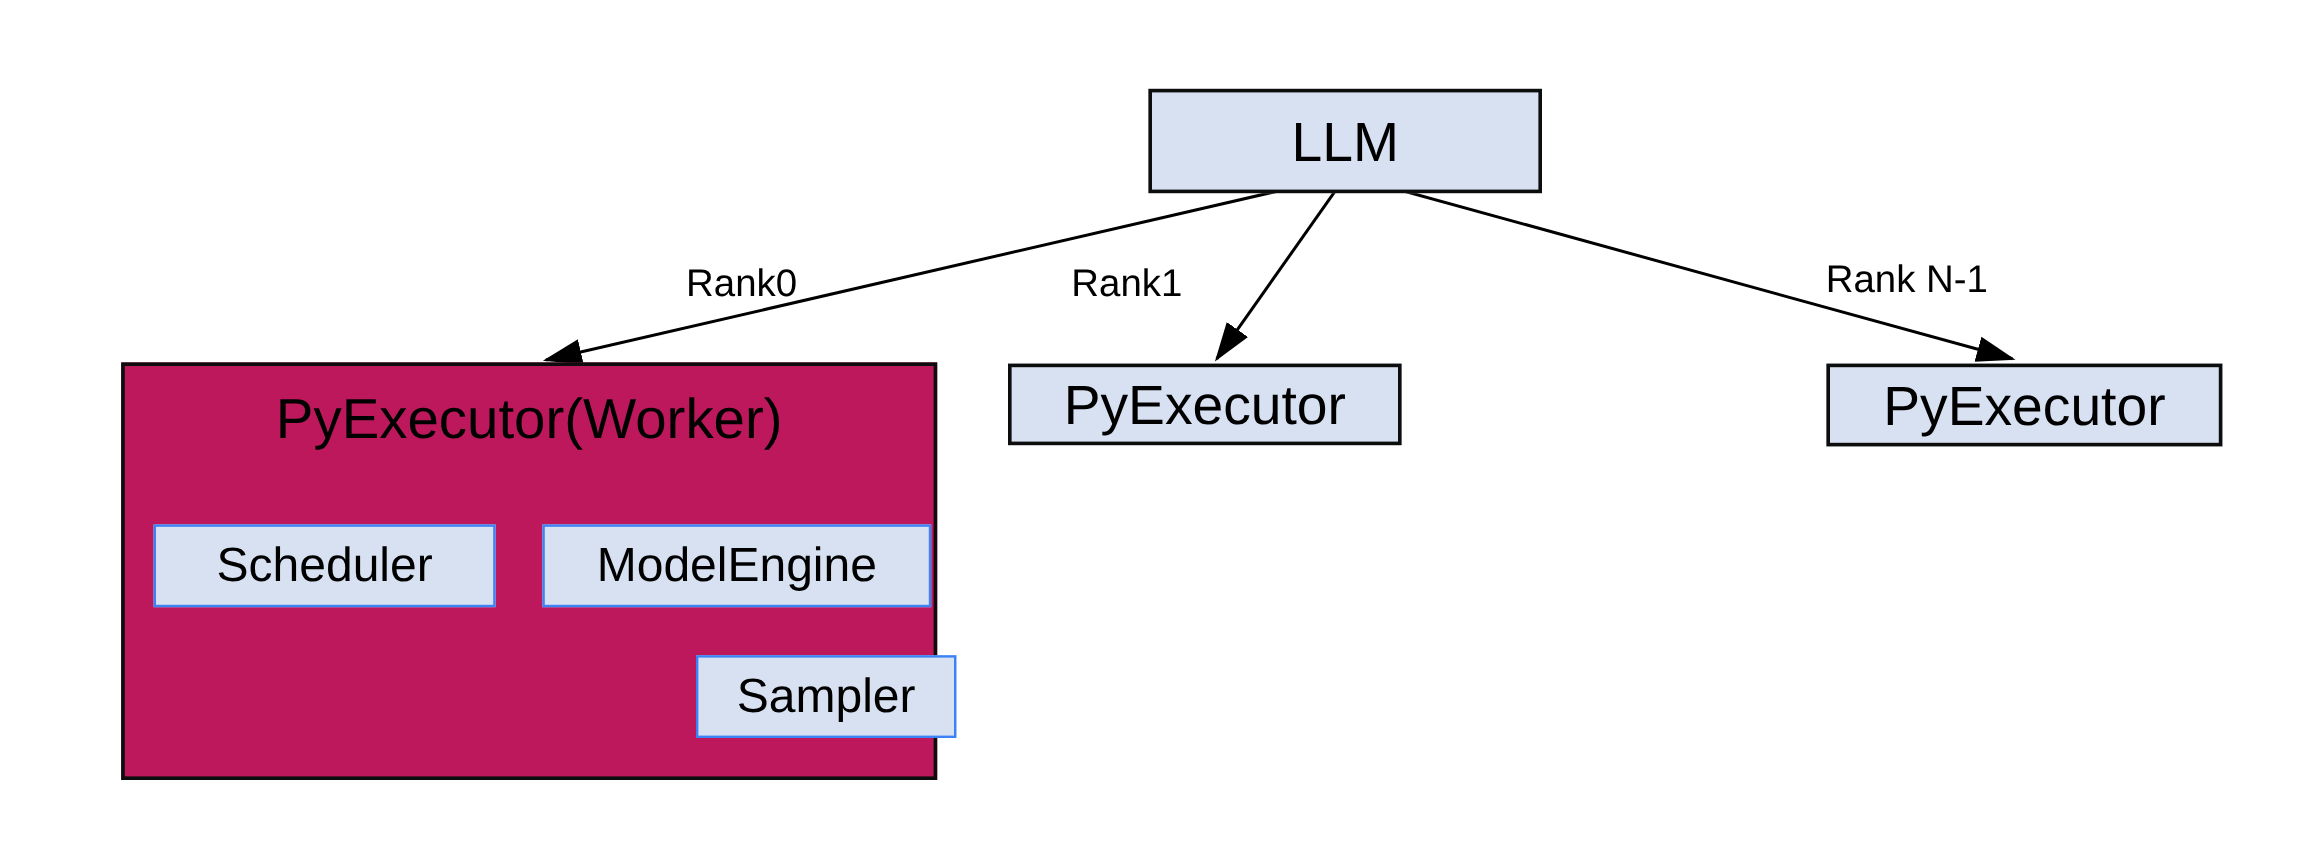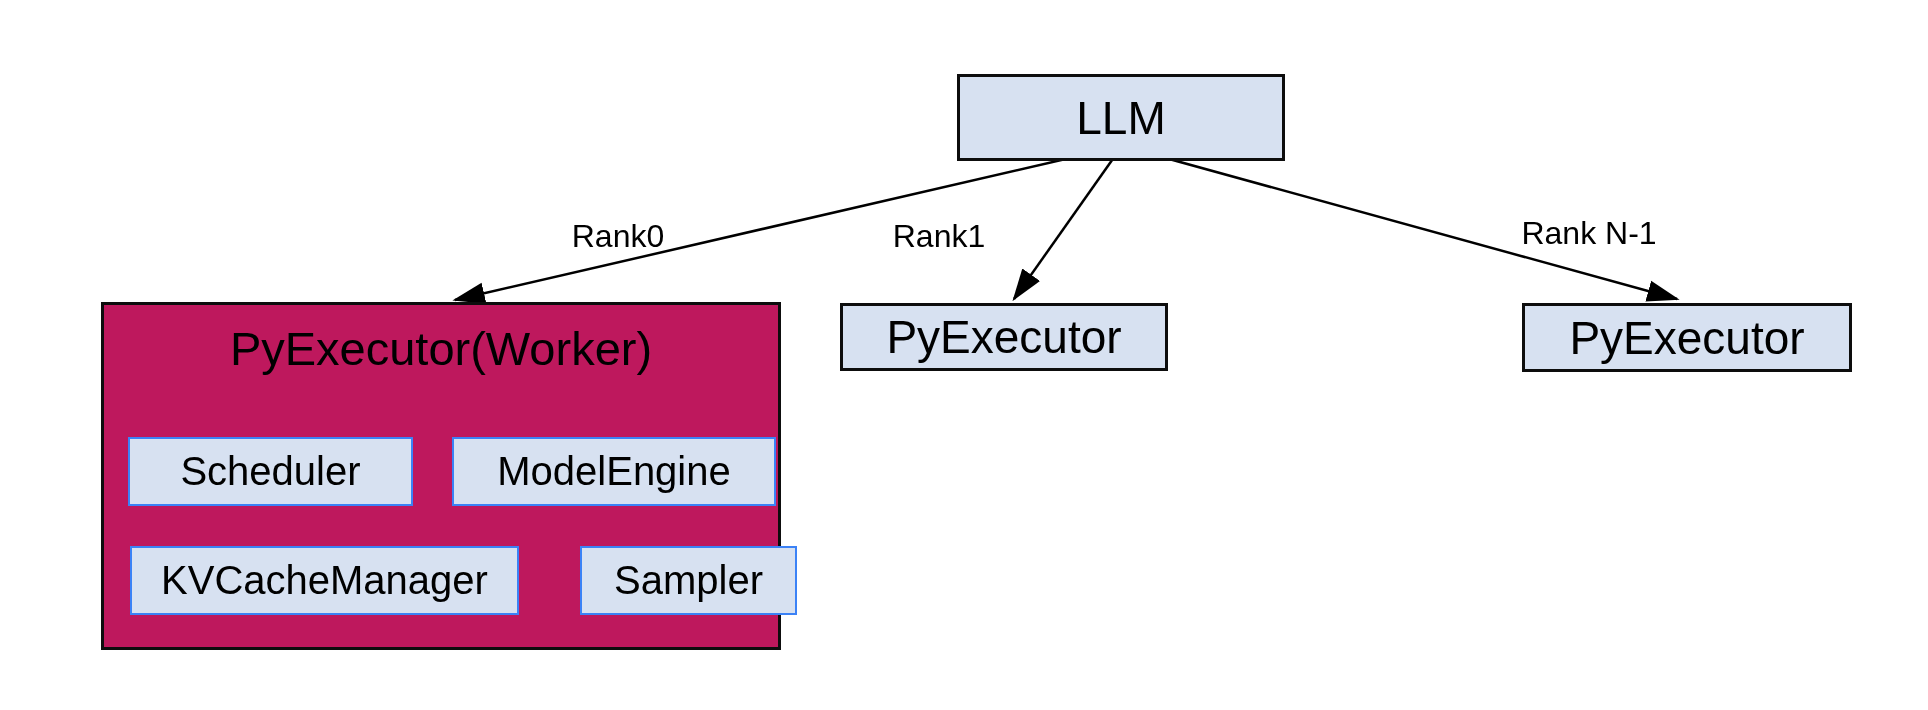--- a/index.html
+++ b/index.html
@@ -97,23 +97,20 @@
     <div class="container-title">PyExecutor(Worker)</div>
 
     <div class="inner-box" style="left:24px; top:132px; width:285px; height:69px;">
       <span>Scheduler</span>
     </div>
 
     <div class="inner-box" style="left:348px; top:132px; width:324px; height:69px;">
       <span>ModelEngine</span>
     </div>
 
-    <div class="inner-box" style="left:26px; top:241px; width:389px; height:69px;">
-      <span>KVCacheManager</span>
-    </div>
 
     <div class="inner-box" style="left:444px; top:241px; width:217px; height:69px;margin-left:32px;">
       <span>Sampler</span>
     </div>
   </div>
 
   <div class="box" style="left:840px; top:303px; width:328px; height:68px;">
     <span>PyExecutor</span>
   </div>
 

